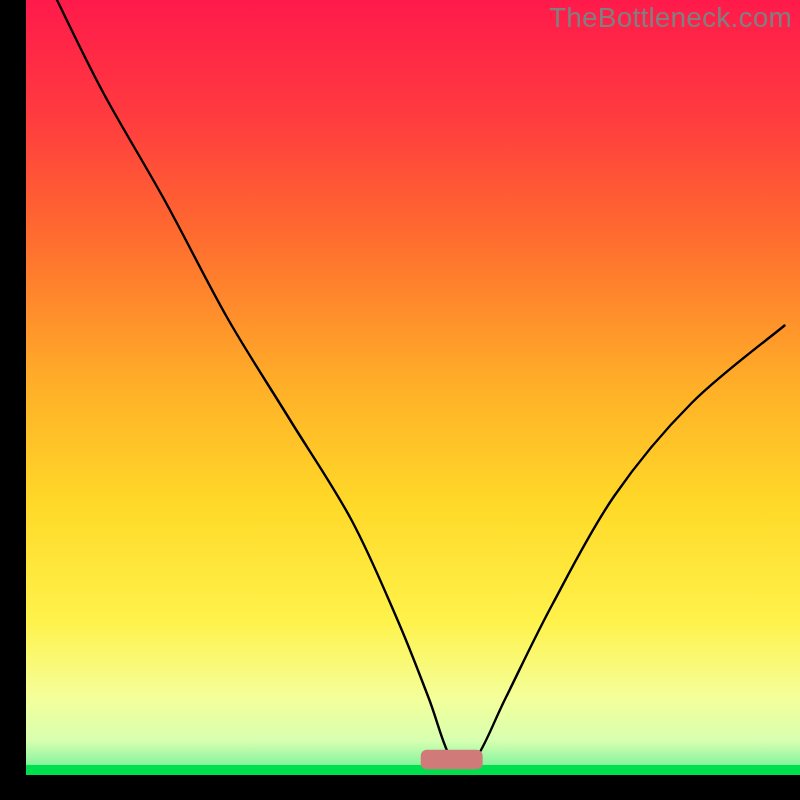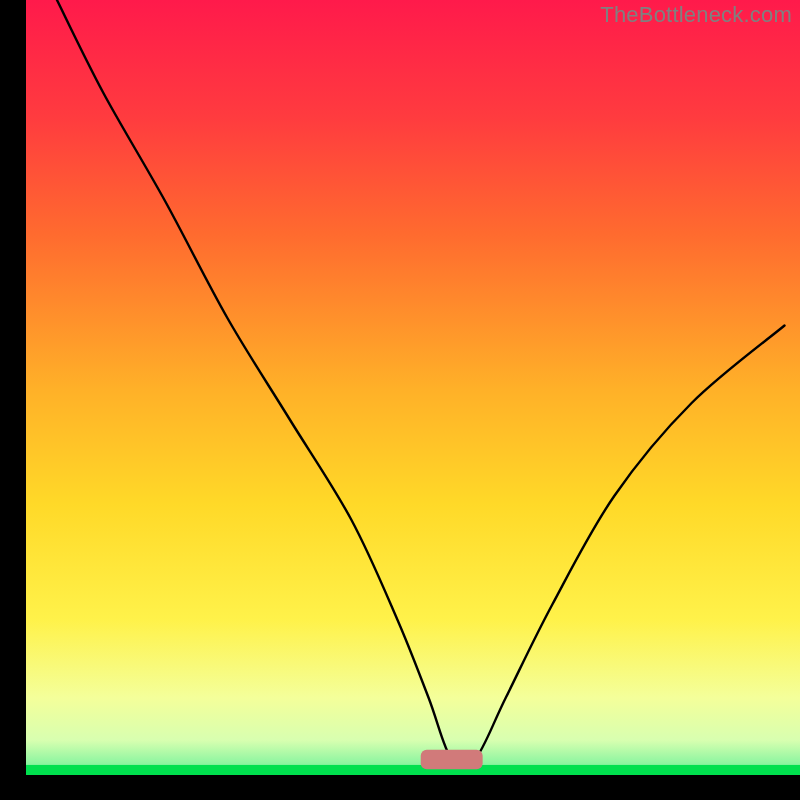--- a/index.html
+++ b/index.html
@@ -14,21 +14,21 @@
   .stage {
     position: relative;
     width: 800px;
     height: 800px;
   }
   .watermark {
     position: absolute;
     top: 2px;
     right: 8px;
     color: #808080;
-    font-size: 22px;
+    font-size: 28px;
     font-weight: 400;
     letter-spacing: 0.2px;
     z-index: 20;
     user-select: none;
   }
   svg {
     display: block;
   }
 </style>
 </head>

